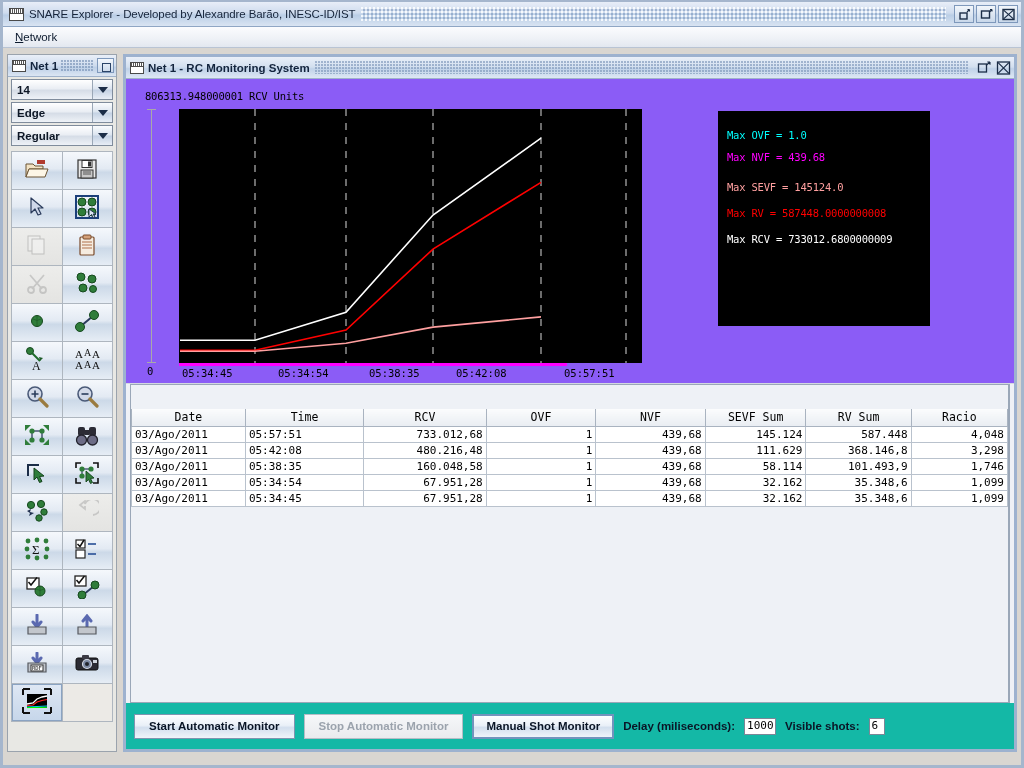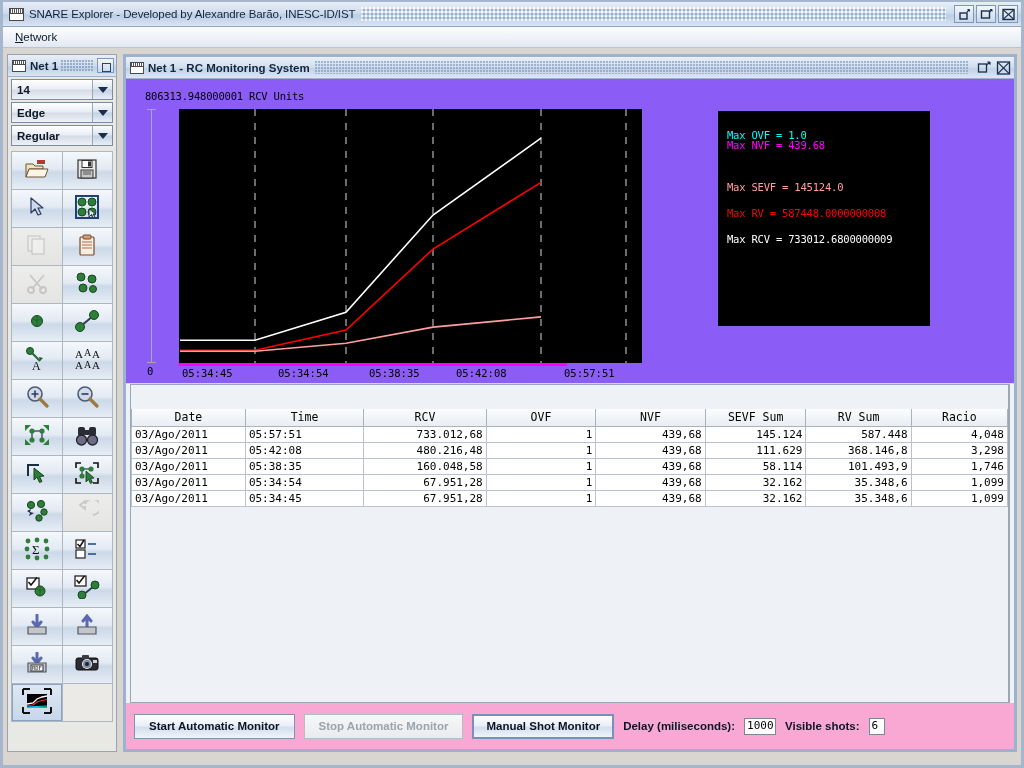--- a/index.html
+++ b/index.html
@@ -267,21 +267,21 @@
     border: 1px solid #b9c2cd; border-top: none;
     height: 16px; padding: 0 3px; color: #000; background: #fff;
   }
   td.num { text-align: right; }
   td.txt { text-align: left; }
   #table-filler { flex: 1 1 auto; background: #eef1f6; }
 
   
   #bottom-bar {
     flex: 0 0 46px; display: flex; align-items: center;
-    padding: 0 8px; gap: 9px; background: #f9a8d4;
+    padding: 0 8px; gap: 9px; background: #14b8a6;
   }
   .btn {
     height: 25px; padding: 0 14px;
     font-size: 11.5px; font-weight: bold; color: #0a1526;
     background: linear-gradient(to bottom,#fdfeff 0%,#eaf0f8 45%,#d3dfee 55%,#eff4fa 100%);
     border: 1px solid #7f94b0; cursor: pointer;
     display: flex; align-items: center; justify-content: center;
     white-space: nowrap;
   }
   .btn.disabled { color: #9ba3ad; border-color: #b6bdc6;
@@ -650,21 +650,21 @@
           <div id="xticks-holder">
               <div class="xtick" style="left: 56px;">05:34:45</div>
               <div class="xtick" style="left: 152px;">05:34:54</div>
               <div class="xtick" style="left: 243px;">05:38:35</div>
               <div class="xtick" style="left: 330px;">05:42:08</div>
               <div class="xtick" style="left: 438px;">05:57:51</div>
             </div>
 
           <div id="legend-box">
               <div class="legend-line" style="top: 18px; color: rgb(0, 255, 255);">Max OVF = 1.0</div>
-              <div class="legend-line" style="top: 28px; color: rgb(255, 0, 255);">Max NVF = 439.68</div>
+              <div class="legend-line" style="top: 40px; color: rgb(255, 0, 255);">Max NVF = 439.68</div>
               <div class="legend-line" style="top: 70px; color: rgb(255, 160, 160);">Max SEVF = 145124.0</div>
               <div class="legend-line" style="top: 96px; color: rgb(255, 0, 0);">Max RV = 587448.0000000008</div>
               <div class="legend-line" style="top: 122px; color: rgb(255, 255, 255);">Max RCV = 733012.6800000009</div>
             </div>
         </div>
 
         <div id="table-area">
           <div id="table-scroll">
             <table id="data-table">
               <thead>

